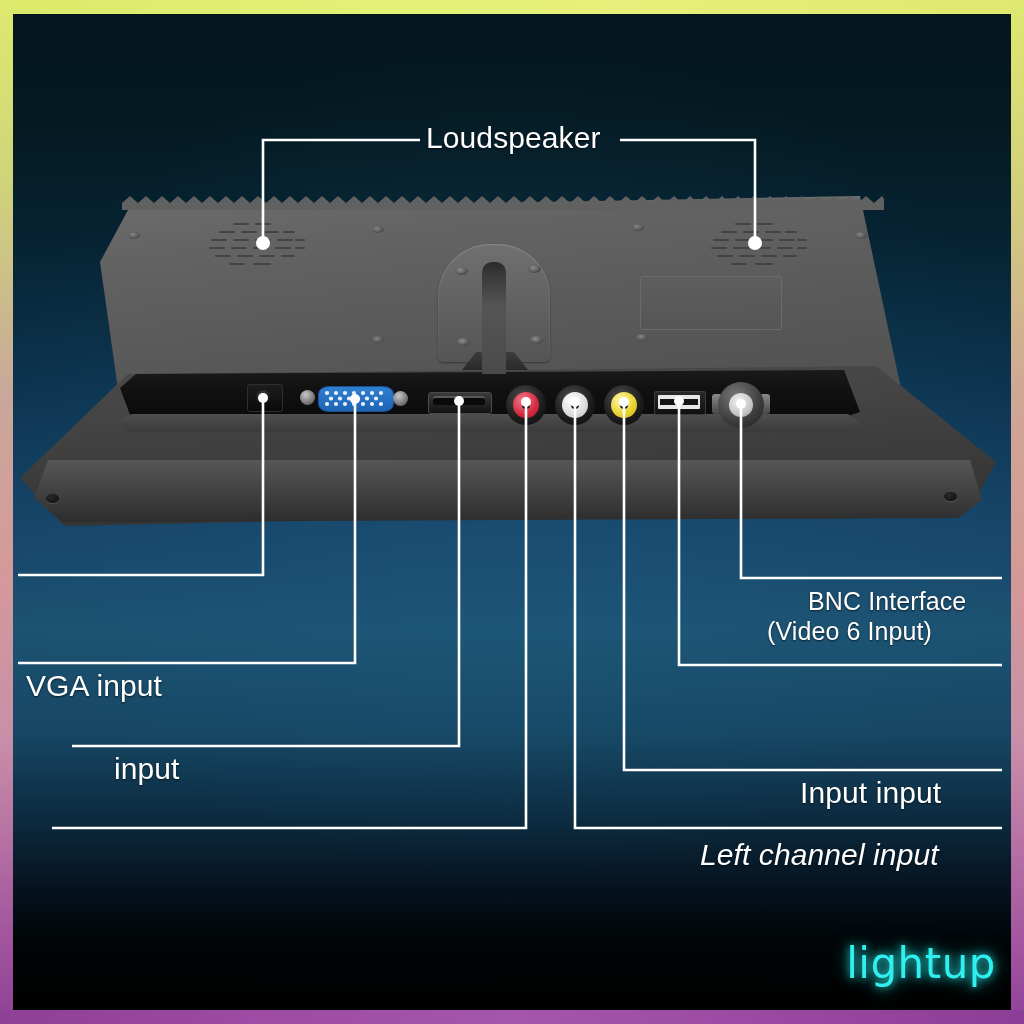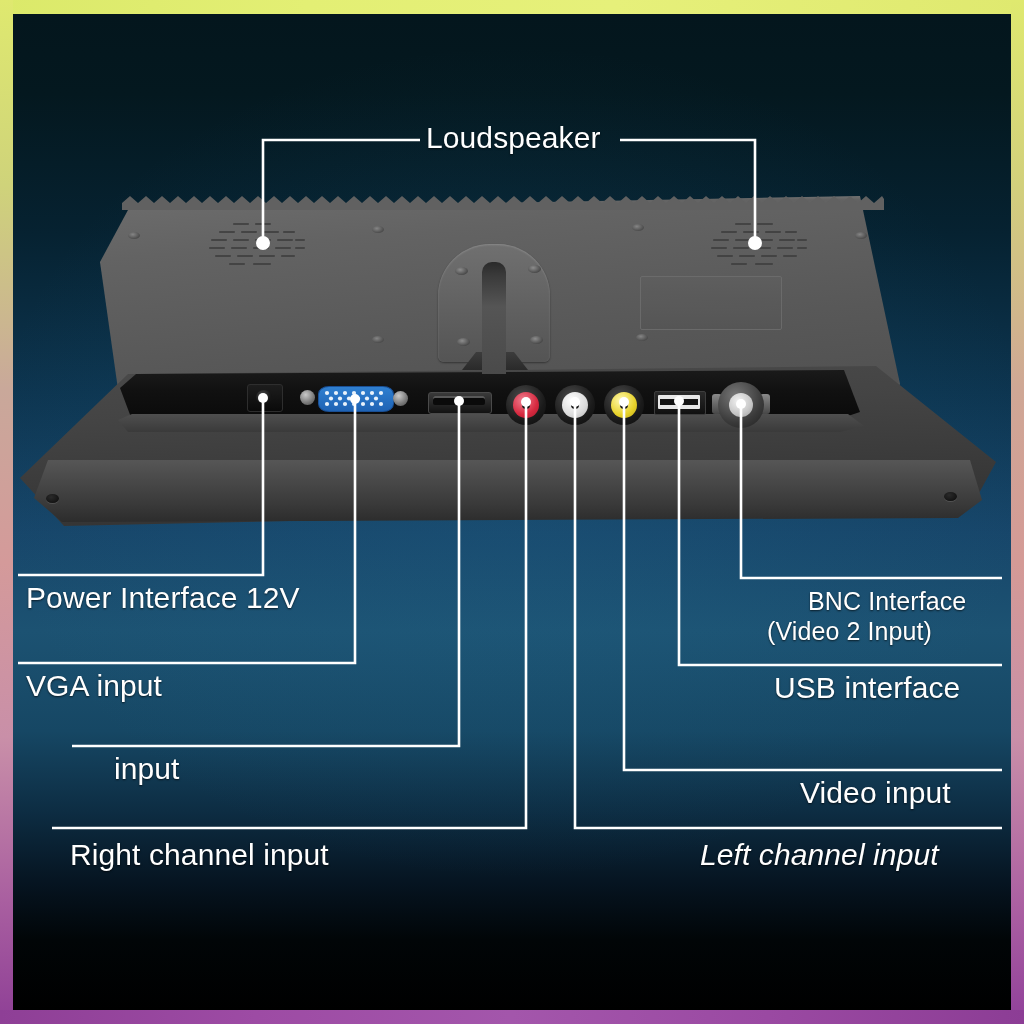--- a/index.html
+++ b/index.html
@@ -361,36 +361,34 @@
         <circle cx="575" cy="402" r="5"></circle>
         <circle cx="624" cy="402" r="5"></circle>
         <circle cx="679" cy="401" r="5"></circle>
         <circle cx="741" cy="404" r="5"></circle>
       </g>
     </svg>
   </div>
 
   <div class="lbl lbl-26" style="left:426px;top:123px;">Loudspeaker</div>
 
-  <div class="lbl lbl-26" style="left:26px;top:583px;">Power Interface 12V</div>
 
   <div class="lbl lbl-26" style="left:26px;top:671px;text-align:right;">VGA input</div>
 
   <div class="lbl lbl-26" style="left:114px;top:754px;">input</div>
 
-  <div class="lbl lbl-26" style="left:70px;top:840px;">Right channel input</div>
 
   <div class="lbl lbl-25" style="left:808px;top:586px;">BNC Interface</div>
-  <div class="lbl lbl-25" style="left:767px;top:616px;">(Video 2 Input)</div>
-
-  <div class="lbl lbl-26" style="left:774px;top:673px;">USB interface</div>
-
-  <div class="lbl lbl-26" style="left:800px;top:778px;">Video input</div>
+  <div class="lbl lbl-25" style="left:767px;top:616px;">(Video 6 Input)</div>
+
+
+  <div class="lbl lbl-26" style="left:800px;top:778px;">Input input</div>
 
   <div class="lbl lbl-26" style="left:700px;top:840px;font-style:italic;">Left channel input</div>
 
+  <div class="wm">lightup</div>
 
   <div class="frame-top"></div>
   <div class="frame-left"></div>
   <div class="frame-right"></div>
   <div class="frame-bottom"></div>
 
 </div>
 
 </body></html>

